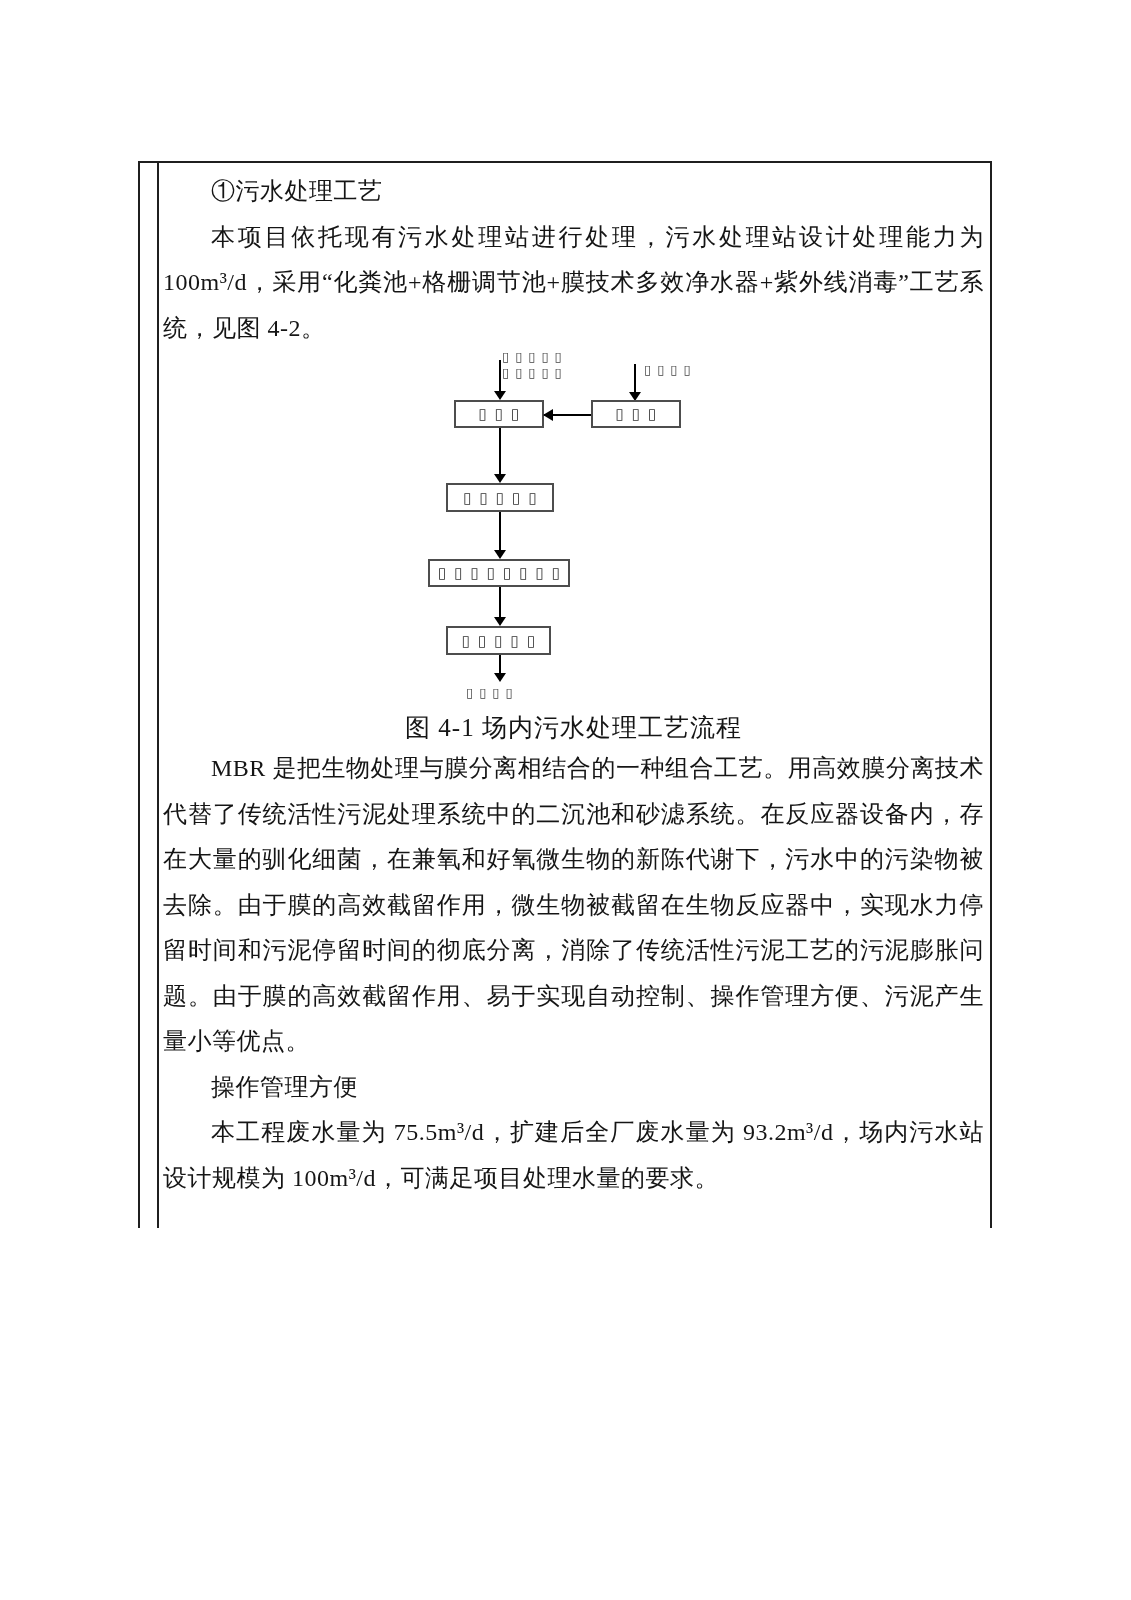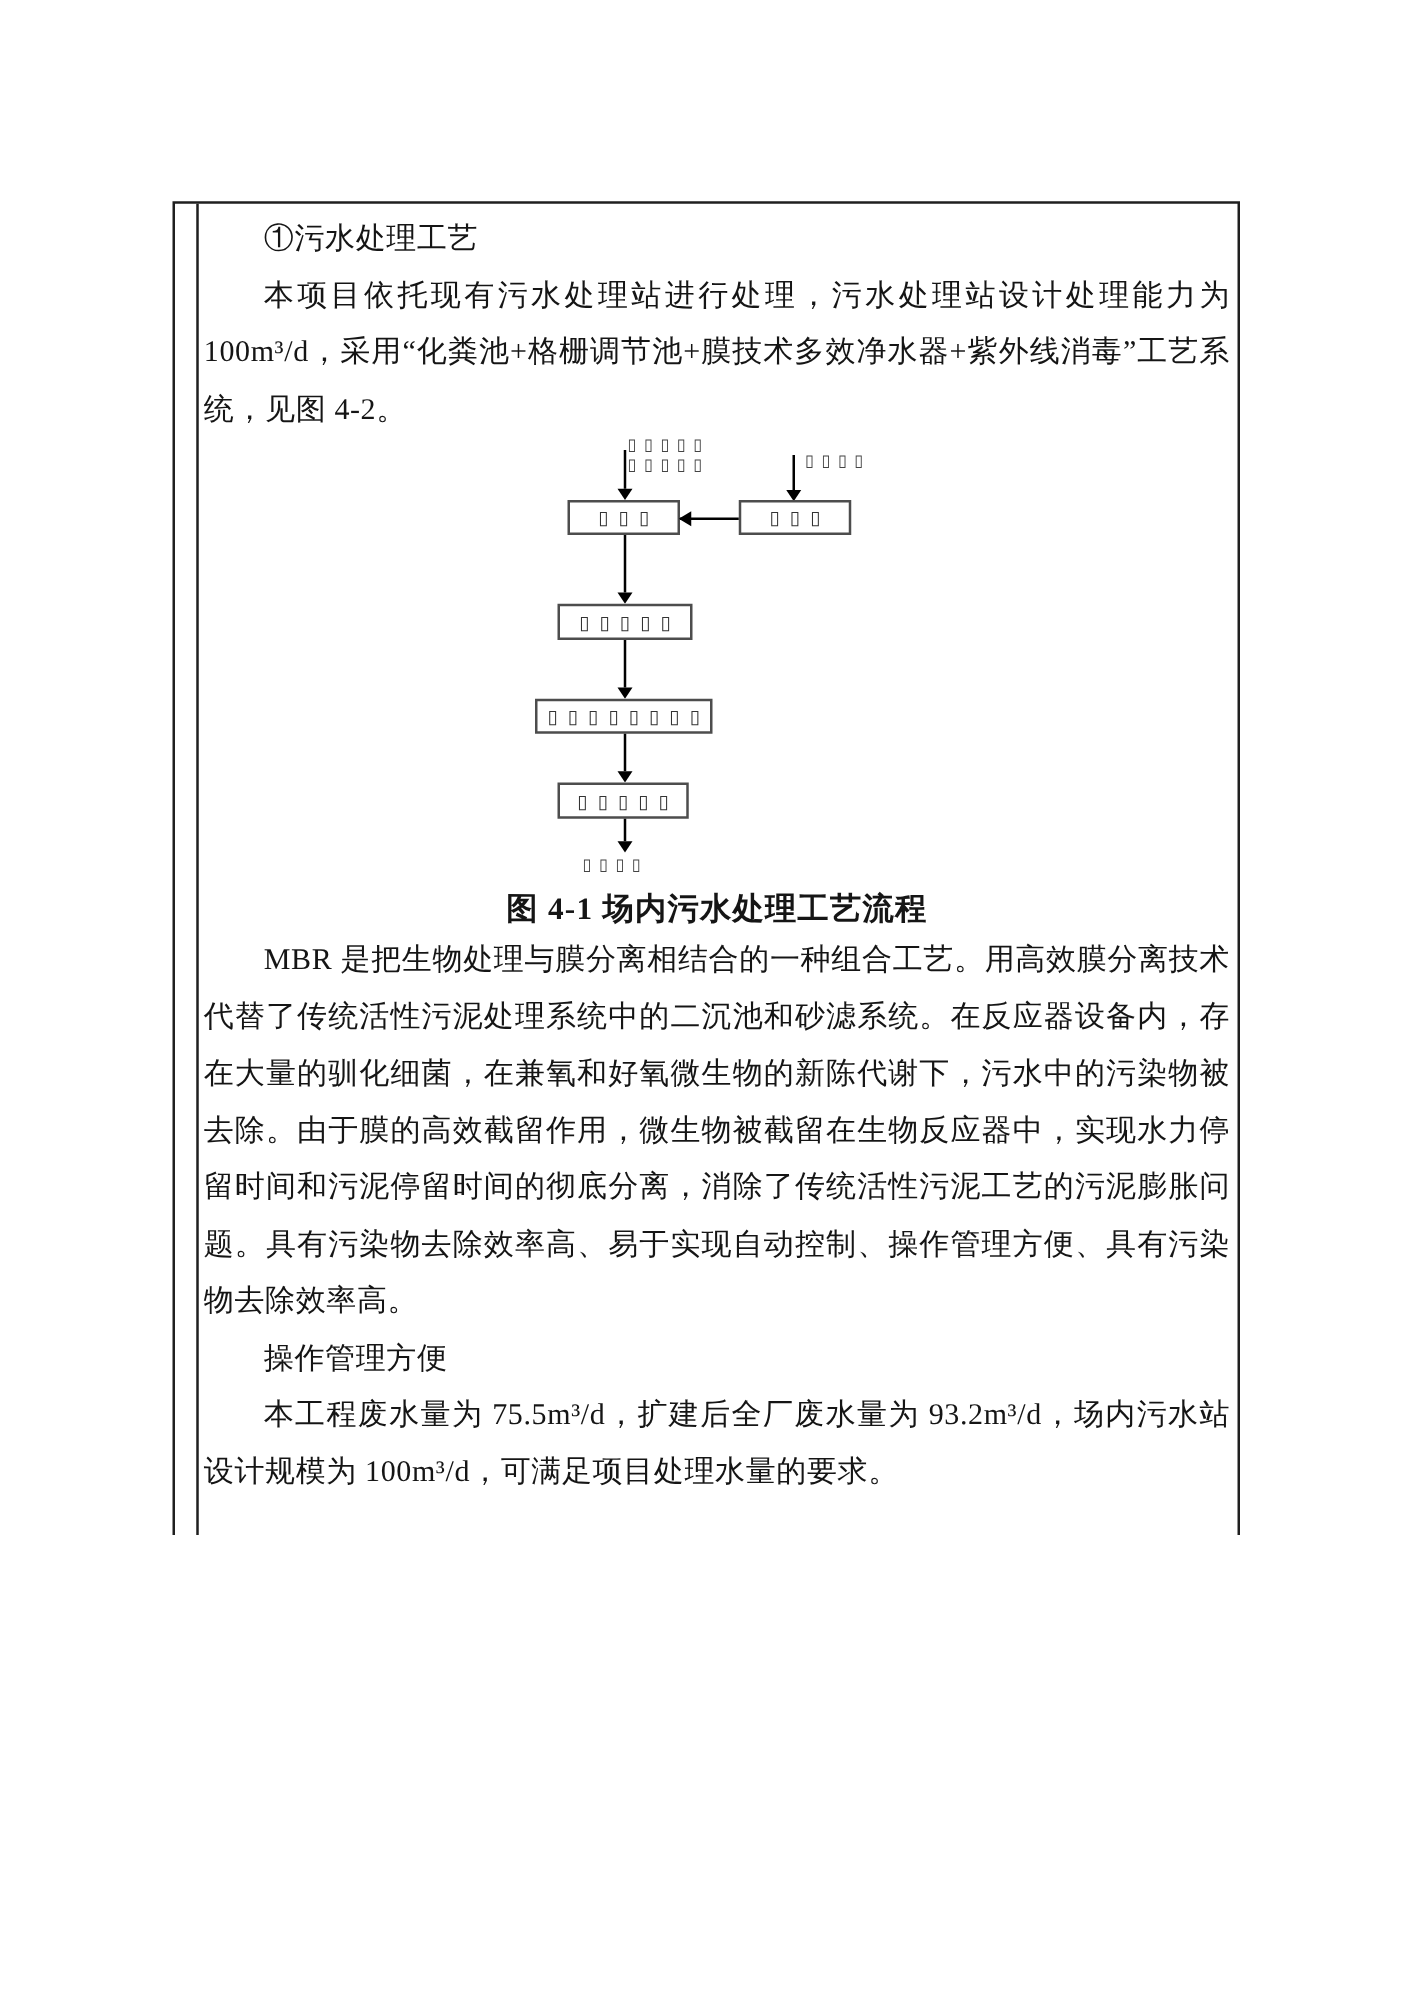--- a/index.html
+++ b/index.html
@@ -90,21 +90,21 @@
     content:"";
     position:absolute;
     left:-1px;top:-5.25px;
     border-top:6px solid transparent;
     border-bottom:6px solid transparent;
     border-right:10px solid #000;
   }
   .fig-caption{
     margin:4px 0 0 0;
     font-size:25px;
-    font-weight:bold;
+    font-weight:normal;
     line-height:36px;
     text-align:center;
     text-indent:0;
     letter-spacing:1px;
   }
   .mt{margin-top:36px;}
   .page-number{
     position:absolute;
     left:905px;top:1492px;
     font-size:27px;
@@ -160,21 +160,21 @@
         </div>
 
         <div class="av" style="left:336px;top:307px;height:18px;"></div>
         <div class="lbl" style="left:303px;top:337px;">
           <span class="tofu-sm">▯▯▯▯</span>
         </div>
       </div>
 
       <p class="fig-caption">图 4-1 场内污水处理工艺流程</p>
 
-      <p class="para">MBR 是把生物处理与膜分离相结合的一种组合工艺。用高效膜分离技术代替了传统活性污泥处理系统中的二沉池和砂滤系统。在反应器设备内，存在大量的驯化细菌，在兼氧和好氧微生物的新陈代谢下，污水中的污染物被去除。由于膜的高效截留作用，微生物被截留在生物反应器中，实现水力停留时间和污泥停留时间的彻底分离，消除了传统活性污泥工艺的污泥膨胀问题。具有污染物去除效率高、易于实现自动控制、操作管理方便、具有污染物去除效率高。</p>
+      <p class="para">MBR 是把生物处理与膜分离相结合的一种组合工艺。用高效膜分离技术代替了传统活性污泥处理系统中的二沉池和砂滤系统。在反应器设备内，存在大量的驯化细菌，在兼氧和好氧微生物的新陈代谢下，污水中的污染物被去除。由于膜的高效截留作用，微生物被截留在生物反应器中，实现水力停留时间和污泥停留时间的彻底分离，消除了传统活性污泥工艺的污泥膨胀问题。由于膜的高效截留作用、易于实现自动控制、操作管理方便、污泥产生量小等优点。</p>
       <p class="para">操作管理方便</p>
       <p class="para">本工程废水量为 75.5m³/d，扩建后全厂废水量为 93.2m³/d，场内污水站设计规模为 100m³/d，可满足项目处理水量的要求。</p>
 
     </div>
   </div>
 
   <div class="page-number">—41—</div>
 </div>
 
 </body></html>

